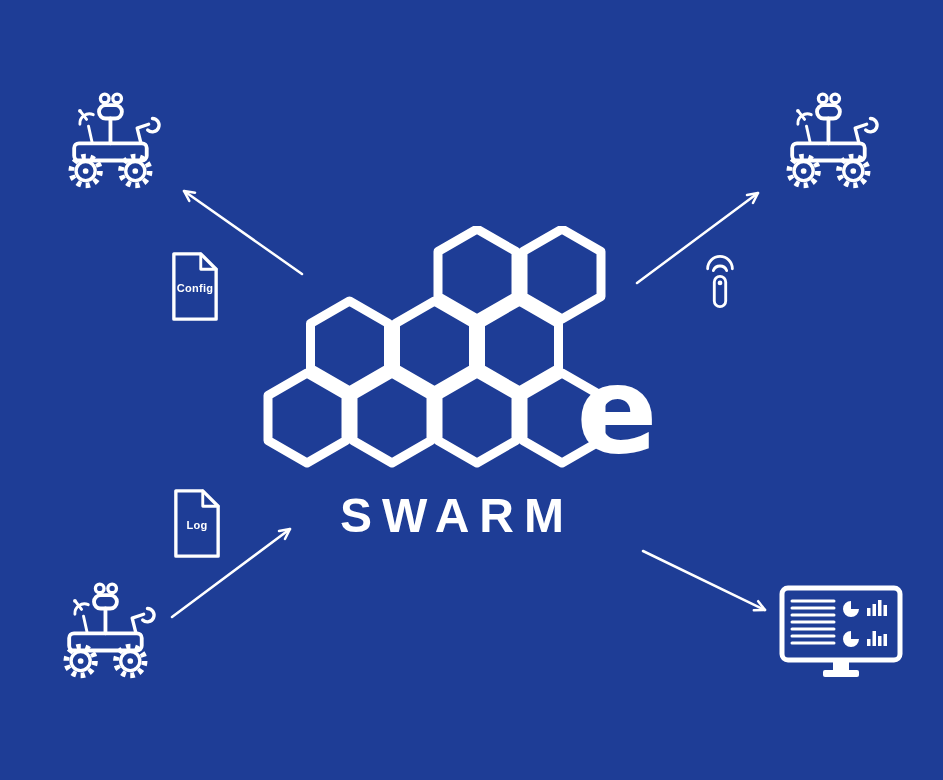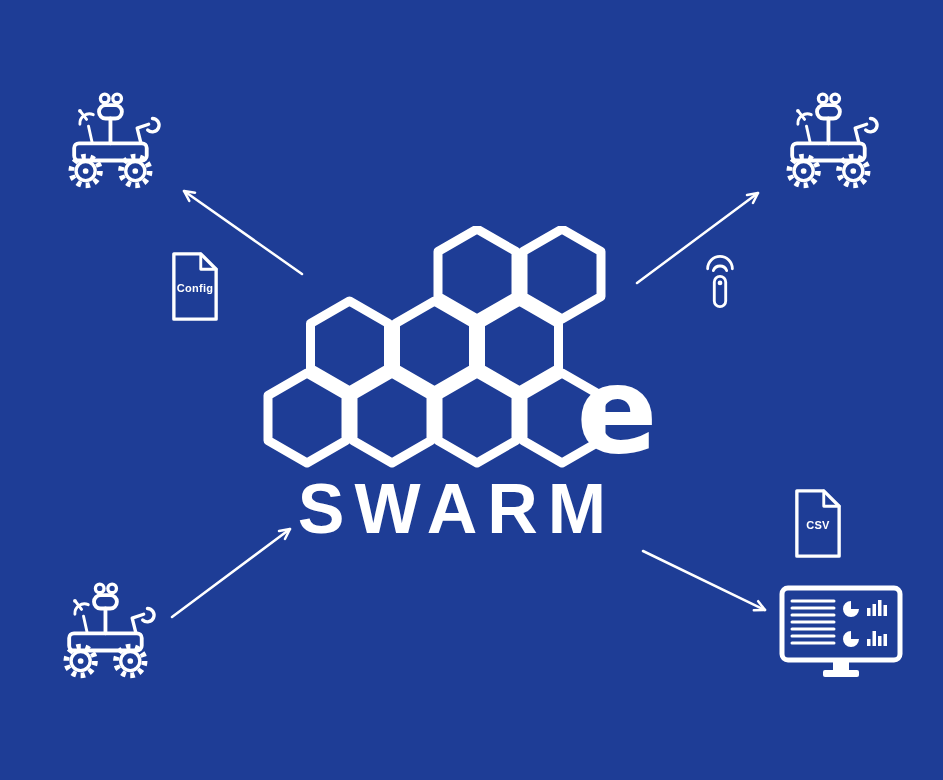--- a/index.html
+++ b/index.html
@@ -18,22 +18,22 @@
   .w35 { stroke-width:3.5; }
   .w4 { stroke-width:4; }
   .w5 { stroke-width:5; }
   .w9 { stroke-width:9; }
   .fw { fill:var(--fg); stroke:none; }
   .teeth { stroke:var(--fg); fill:none; stroke-width:6; stroke-dasharray:4.6 4.8; }
   svg text { fill:var(--fg); font-family:"Liberation Sans", sans-serif; }
   .doc-label { font-size:11.5px; font-weight:bold; letter-spacing:0.3px; }
   .brand-e { font-family:"DejaVu Sans", sans-serif; font-weight:bold; }
   .wordmark {
-    left:252px; top:469px; width:410px; text-align:center;
-    font-size:70px; font-weight:bold; letter-spacing:10px;
+    left:252px; top:488px; width:410px; text-align:center;
+    font-size:48px; font-weight:bold; letter-spacing:10px;
     font-family:"Liberation Sans", sans-serif;
   }
   .access-label {
     left:750px; top:260px; width:112px; text-align:center;
     font-size:20px; line-height:25px; font-weight:bold;
   }
   .defs-holder { position:absolute; width:0; height:0; overflow:hidden; }
   .arrows { left:0; top:0; pointer-events:none; }
 </style>
 </head>
@@ -98,20 +98,26 @@
       </svg>
   </div>
 
   <div class="abs" style="left:168px; top:250px;">
     <svg width="54" height="73" viewBox="0 0 56 76">
       <use href="#doc"></use>
       <text class="doc-label" x="28" y="44" text-anchor="middle">Config</text>
     </svg>
   </div>
 
+  <div class="abs" style="left:170px; top:487px;">
+    <svg width="54" height="73" viewBox="0 0 56 76">
+      <use href="#doc"></use>
+      <text class="doc-label" x="28" y="44" text-anchor="middle">Log</text>
+    </svg>
+  </div>
 
   <svg class="abs" style="left:252px; top:226px;" width="410" height="245" viewBox="0 0 410 245">
     <g class="ln w9">
       <polygon points="225,3 264,25.5 264,70.5 225,93 186,70.5 186,25.5"></polygon>
       <polygon points="310,3 349,25.5 349,70.5 310,93 271,70.5 271,25.5"></polygon>
       <polygon points="97.5,75 136.5,97.5 136.5,142.5 97.5,165 58.5,142.5 58.5,97.5"></polygon>
       <polygon points="182.5,75 221.5,97.5 221.5,142.5 182.5,165 143.5,142.5 143.5,97.5"></polygon>
       <polygon points="267.5,75 306.5,97.5 306.5,142.5 267.5,165 228.5,142.5 228.5,97.5"></polygon>
       <polygon points="55,147 94,169.5 94,214.5 55,237 16,214.5 16,169.5"></polygon>
       <polygon points="140,147 179,169.5 179,214.5 140,237 101,214.5 101,169.5"></polygon>
@@ -131,26 +137,20 @@
       </g>
       <g>
         <rect class="ln w3" x="14" y="26" width="12" height="32" rx="6"></rect>
         <circle class="fw" cx="20" cy="33" r="2.5"></circle>
       </g>
     </svg>
   </div>
 
 
 
-  <div class="abs" style="left:791px; top:487px;">
-    <svg width="54" height="73" viewBox="0 0 56 76">
-      <use href="#doc"></use>
-      <text class="doc-label" x="28" y="44" text-anchor="middle">CSV</text>
-    </svg>
-  </div>
 
   <div class="abs" style="left:779px; top:585px;">
     <svg width="124" height="98" viewBox="0 0 124 98">
       <rect class="ln w5" x="3" y="3" width="118" height="72" rx="6"></rect>
       <g class="ln w3">
         <line x1="13" y1="16" x2="55" y2="16"></line>
         <line x1="13" y1="23" x2="55" y2="23"></line>
         <line x1="13" y1="30" x2="55" y2="30"></line>
         <line x1="13" y1="37" x2="55" y2="37"></line>
         <line x1="13" y1="44" x2="55" y2="44"></line>

